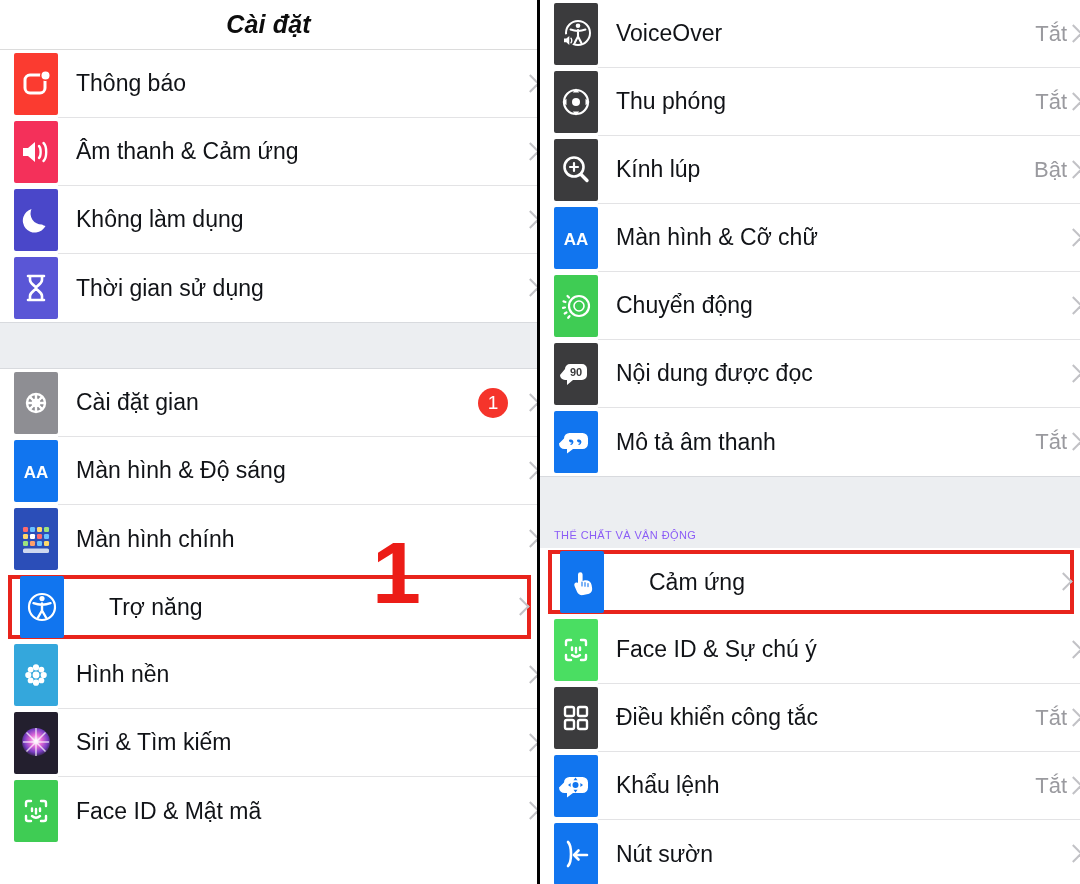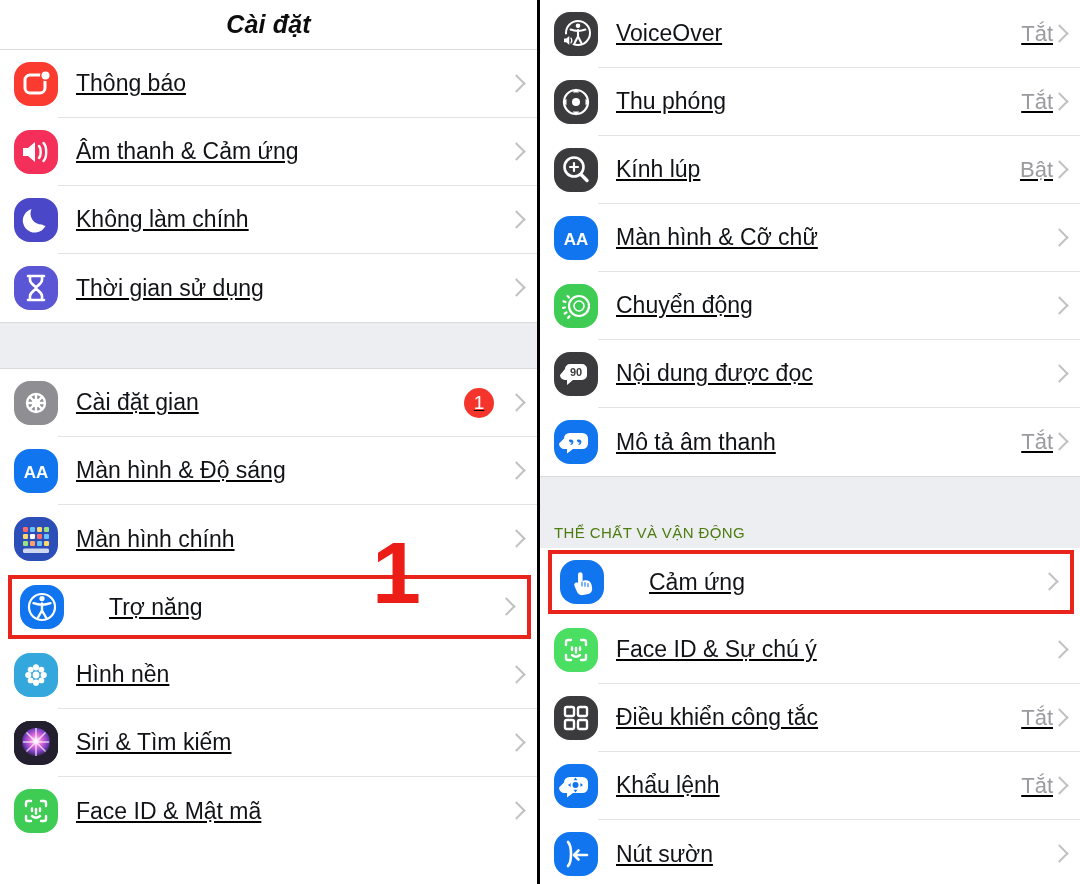--- a/index.html
+++ b/index.html
@@ -35,45 +35,43 @@
     font-size: 25px; font-weight: bold; color: #0d0d0d;
     letter-spacing: 0.2px;
     font-style: italic;
   }
 
   
   .group-gap { background: #eceef1; height: 47px; border-top:1px solid #d8dade; border-bottom:1px solid #d8dade;}
   .group-gap-tall { background: #eceef1; height: 72px; border-top:1px solid #d8dade;
     display:flex; align-items:flex-end; padding: 0 0 7px 14px; position: relative;}
   .group-header-text {
-    font-size: 15px; color: #4d7c0f; letter-spacing: 0.4px;
+    font-size: 11px; color: #8b5cf6; letter-spacing: 0.4px;
     font-family: "Liberation Sans", "DejaVu Sans", sans-serif;
   }
 
   
   .row {
     position: relative;
     display: flex; align-items: center;
     height: 68px;
     background: #ffffff;
     padding-left: 14px;
   }
   .row .row-content {
     display: flex; align-items: center; flex: 1;
     height: 100%;
     border-bottom: 1px solid #e3e3e5;
-    padding-right: 14px;
-    text-decoration: underline;
   }
   .row.last .row-content { border-bottom: none; }
   .row.nosep .row-content { border-bottom: none; }
 
   .app-icon {
-    width: 44px; height: 44px; flex: 0 0 44px;
-    border-radius: 16px;
+    width: 44px; height: 62px; flex: 0 0 44px;
+    border-radius: 2px;
     position: relative;
     display: flex; align-items: center; justify-content: center;
     overflow: hidden;
   }
   .row-label {
     margin-left: 18px;
     font-size: 23px;
     color: #111317;
     white-space: nowrap;
     font-family: "Liberation Sans", "DejaVu Sans", sans-serif;
@@ -190,21 +188,21 @@
           </div>
         </div>
 
         <div class="row">
           <div class="app-icon bg-dnd">
             <svg class="ic-svg" viewBox="0 0 44 44">
                 <path d="M28 26.5A11 11 0 0 1 17.5 11a12 12 0 1 0 14 17 11.6 11.6 0 0 1-3.5-1.5z" fill="#fff"></path>
               </svg>
           </div>
           <div class="row-content">
-            <div class="row-label">Không làm chính</div>
+            <div class="row-label">Không làm dụng</div>
             <div class="row-spacer"></div>
             <div class="chevron"></div>
           </div>
         </div>
 
         <div class="row nosep">
           <div class="app-icon bg-screentm">
             <svg class="ic-svg" viewBox="0 0 44 44">
                 <path d="M14 10h16M14 34h16M16 10v4c0 4 6 6 6 8s-6 4-6 8v4M28 10v4c0 4-6 6-6 8s6 4 6 8v4" fill="none" stroke="#fff" stroke-width="2.6" stroke-linecap="round"></path>
               </svg>

